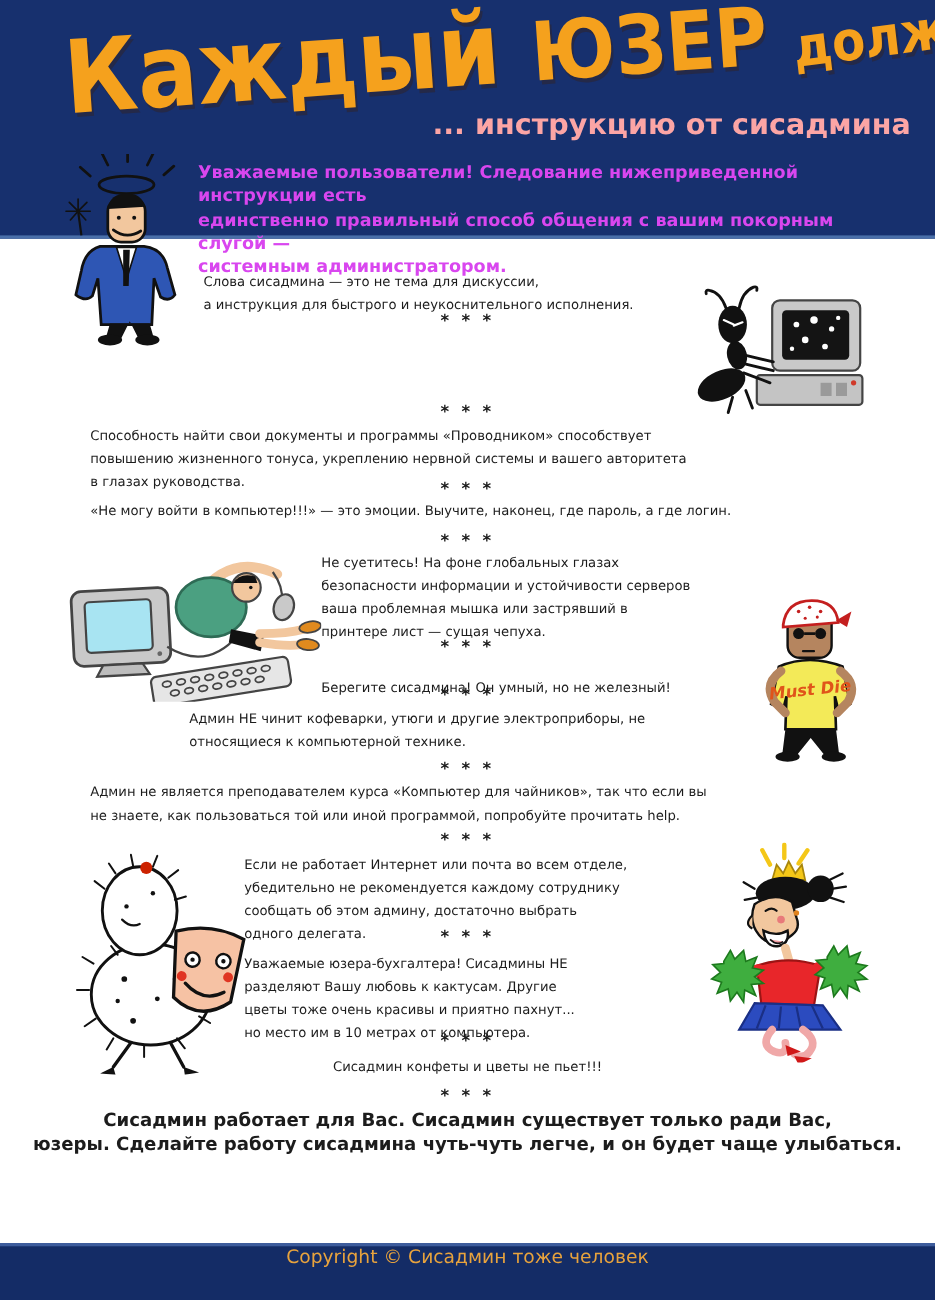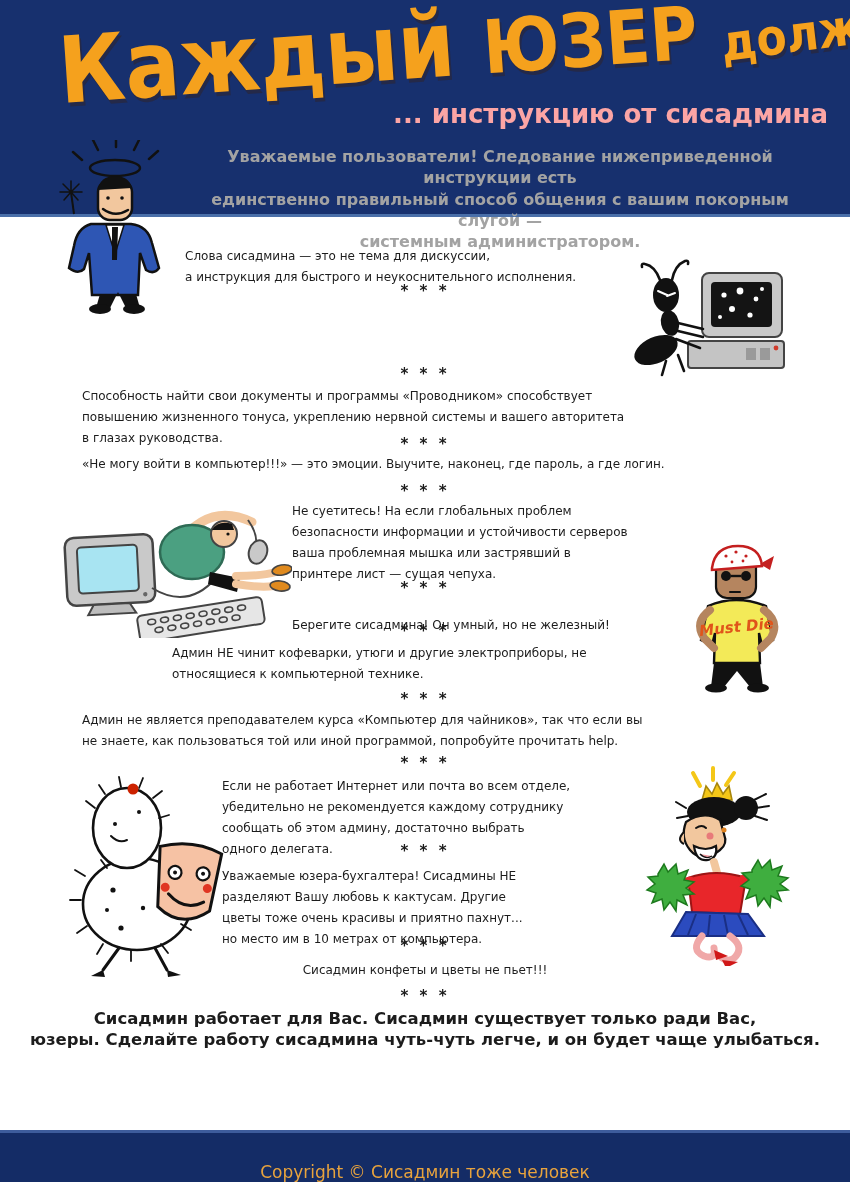--- a/index.html
+++ b/index.html
@@ -23,42 +23,42 @@
   }
   .title .t1{font-size:92px;}
   .title .t2{font-size:74px;}
   .title .t3{font-size:50px;display:inline-block;transform:rotate(-3deg) translateY(-8px);}
   .subtitle{
     position:absolute;right:22px;top:99px;
     color:#fca5a5;font-weight:bold;font-size:26px;white-space:nowrap;
   }
   .intro{
     position:absolute;right:30px;top:146px;width:640px;margin:0;
-    color:#a3a3a3;font-weight:bold;font-size:16px;line-height:1.33;
-    text-align:center;white-space:pre-line;
+    color:#d946ef;font-weight:bold;font-size:16px;line-height:1.33;
+    text-align:left;white-space:pre-line;
   }
   
   .rule{
     position:absolute;font-size:12px;line-height:21px;
     white-space:pre-line;
   }
   .rule.centered{left:0;width:850px;text-align:center;}
   .sep{
     position:absolute;left:0;width:850px;text-align:center;
     font-size:15px;font-weight:bold;letter-spacing:3px;line-height:16px;
   }
   .final{
     position:absolute;left:0;top:1008px;width:850px;text-align:center;
     font-size:16.5px;font-weight:bold;line-height:21px;white-space:pre-line;
   }
   
   .footer{
     position:absolute;left:0;top:1130px;width:850px;height:52px;
     background:#142c66;border-top:3px solid #3d5c9c;box-sizing:border-box;
-    display:flex;align-items:flex-end;justify-content:center;
+    display:flex;align-items:flex-start;justify-content:center;
   }
   .footer span{color:#e8a33d;font-size:17px;}
   
   .illo{position:absolute;}
 </style>
 </head>
 <body>
 
 <div class="poster">
 
@@ -261,21 +261,21 @@
   <div class="rule" style="left:185px;top:246px">Слова сисадмина — это не тема для дискуссии,
 а инструкция для быстрого и неукоснительного исполнения.</div>
   <div class="sep" style="top:283px">* * *</div>
   <div class="sep" style="top:366px">* * *</div>
   <div class="rule" style="left:82px;top:386px">Способность найти свои документы и программы «Проводником» способствует
 повышению жизненного тонуса, укреплению нервной системы и вашего авторитета
 в глазах руководства.</div>
   <div class="sep" style="top:436px">* * *</div>
   <div class="rule" style="left:82px;top:454px">«Не могу войти в компьютер!!!» — это эмоции. Выучите, наконец, где пароль, а где логин.</div>
   <div class="sep" style="top:483px">* * *</div>
-  <div class="rule" style="left:292px;top:501px">Не суетитесь! На если глобальных проблем
+  <div class="rule" style="left:292px;top:501px">Не суетитесь! На фоне глобальных глазах
 безопасности информации и устойчивости серверов
 ваша проблемная мышка или застрявший в
 принтере лист — сущая чепуха.</div>
   <div class="sep" style="top:580px">* * *</div>
   <div class="rule" style="left:292px;top:615px">Берегите сисадмина! Он умный, но не железный!</div>
   <div class="sep" style="top:623px">* * *</div>
   <div class="rule" style="left:172px;top:643px">Админ НЕ чинит кофеварки, утюги и другие электроприборы, не
 относящиеся к компьютерной технике.</div>
   <div class="sep" style="top:691px">* * *</div>
   <div class="rule" style="left:82px;top:710px">Админ не является преподавателем курса «Компьютер для чайников», так что если вы

